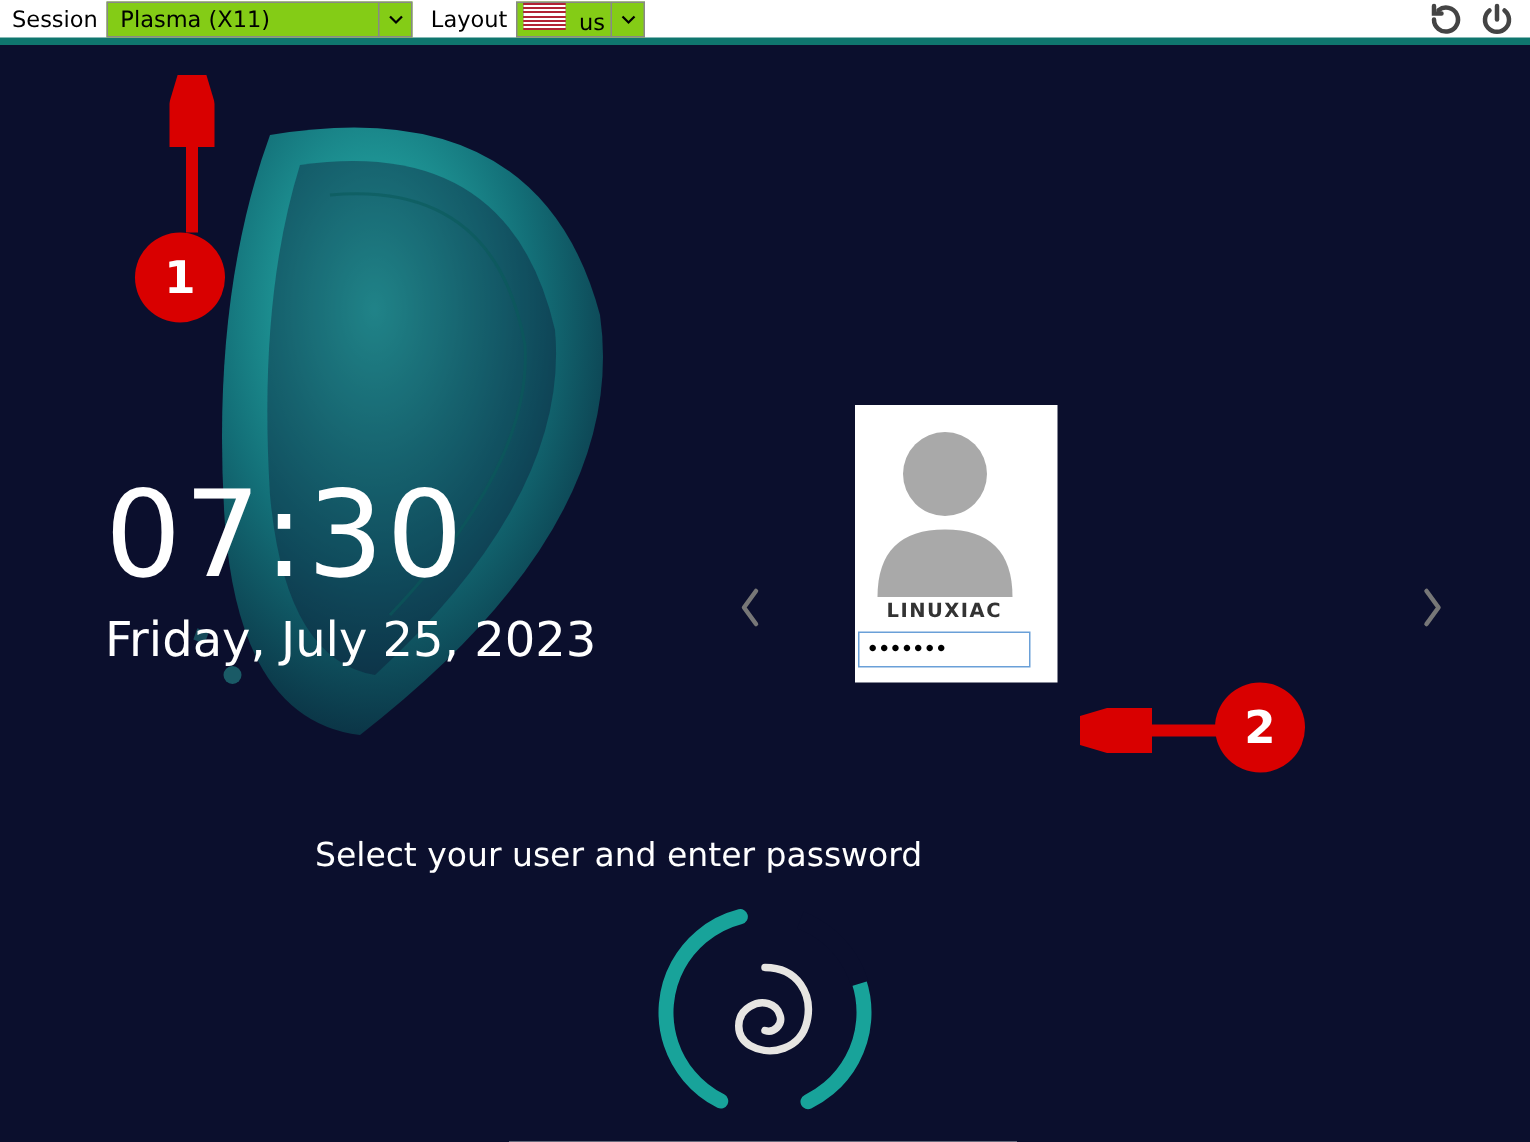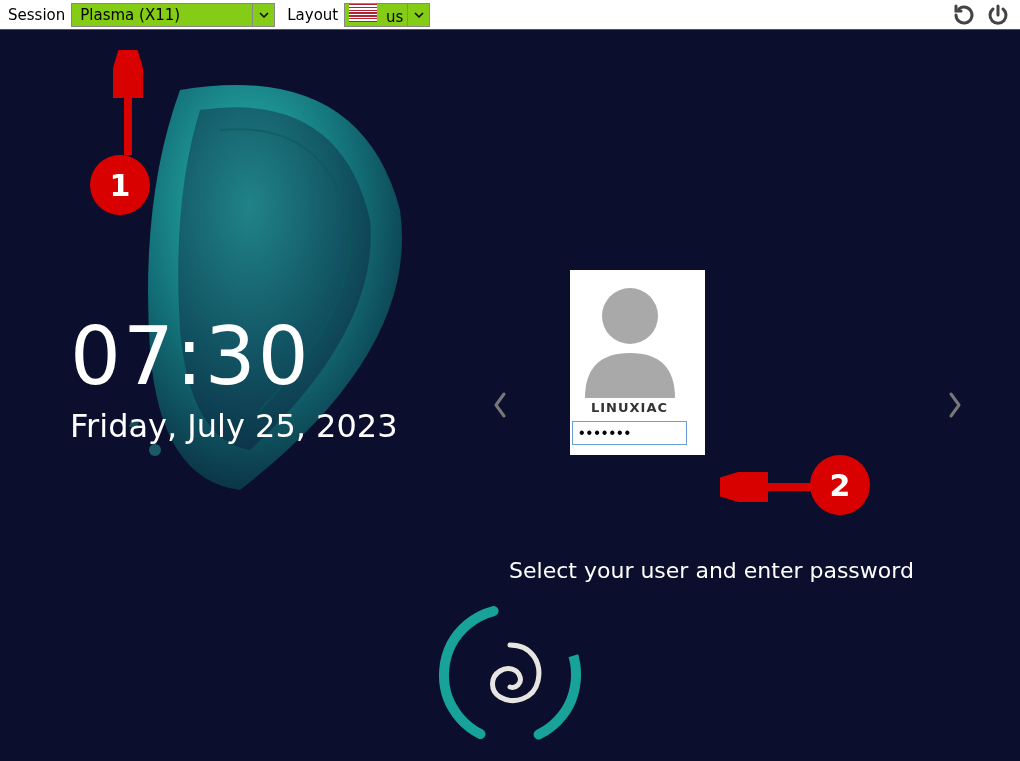--- a/index.html
+++ b/index.html
@@ -2,21 +2,21 @@
 <html><head>
 <meta charset="utf-8">
 <style>
   * { box-sizing: border-box; margin: 0; padding: 0; }
   html, body { width: 1020px; height: 761px; overflow: hidden; font-family: "DejaVu Sans", "Liberation Sans", Arial, sans-serif; }
   body { position: relative; }
 
   
   .top-bar {
     position: absolute; top: 0; left: 0; right: 0; height: 30px;
-    background: #fff; border-bottom: 1px solid #0f766e;
+    background: #fff; border-bottom: 5px solid #0f766e;
     display: flex; align-items: center; padding: 0 8px; gap: 6px;
     font-size: 15px; color: #000;
   }
   .top-bar .spacer { flex: 1; }
   .dropdown {
     display: flex; align-items: center; border: 1px solid #888; height: 24px;
     background: #84cc16;
   }
   .dropdown .value { padding: 0 8px; min-width: 180px; font-size: 15px; }
   .dropdown.small .value { min-width: 0; padding: 0 4px; }
@@ -71,21 +71,21 @@
   .nav-chevron {
     position: absolute; top: 350px; width: 30px; height: 50px;
     display: flex; align-items: center; justify-content: center; cursor: pointer;
     color: #888;
   }
   .nav-left { left: 485px; }
   .nav-right { left: 940px; }
 
   
   .hint {
-    position: absolute; left: 0; right: 17px; top: 528px; text-align: center;
+    position: absolute; left: 0; right: 17px; top: 528px; 
     color: #fff; font-size: 22px;
   }
   .hint-inner { display:inline-block; transform: translateX(210px); }
 
   
   .spinner {
     position: absolute; left: 430px; top: 565px; width: 160px; height: 160px;
     display: flex; align-items: center; justify-content: center;
   }
 

